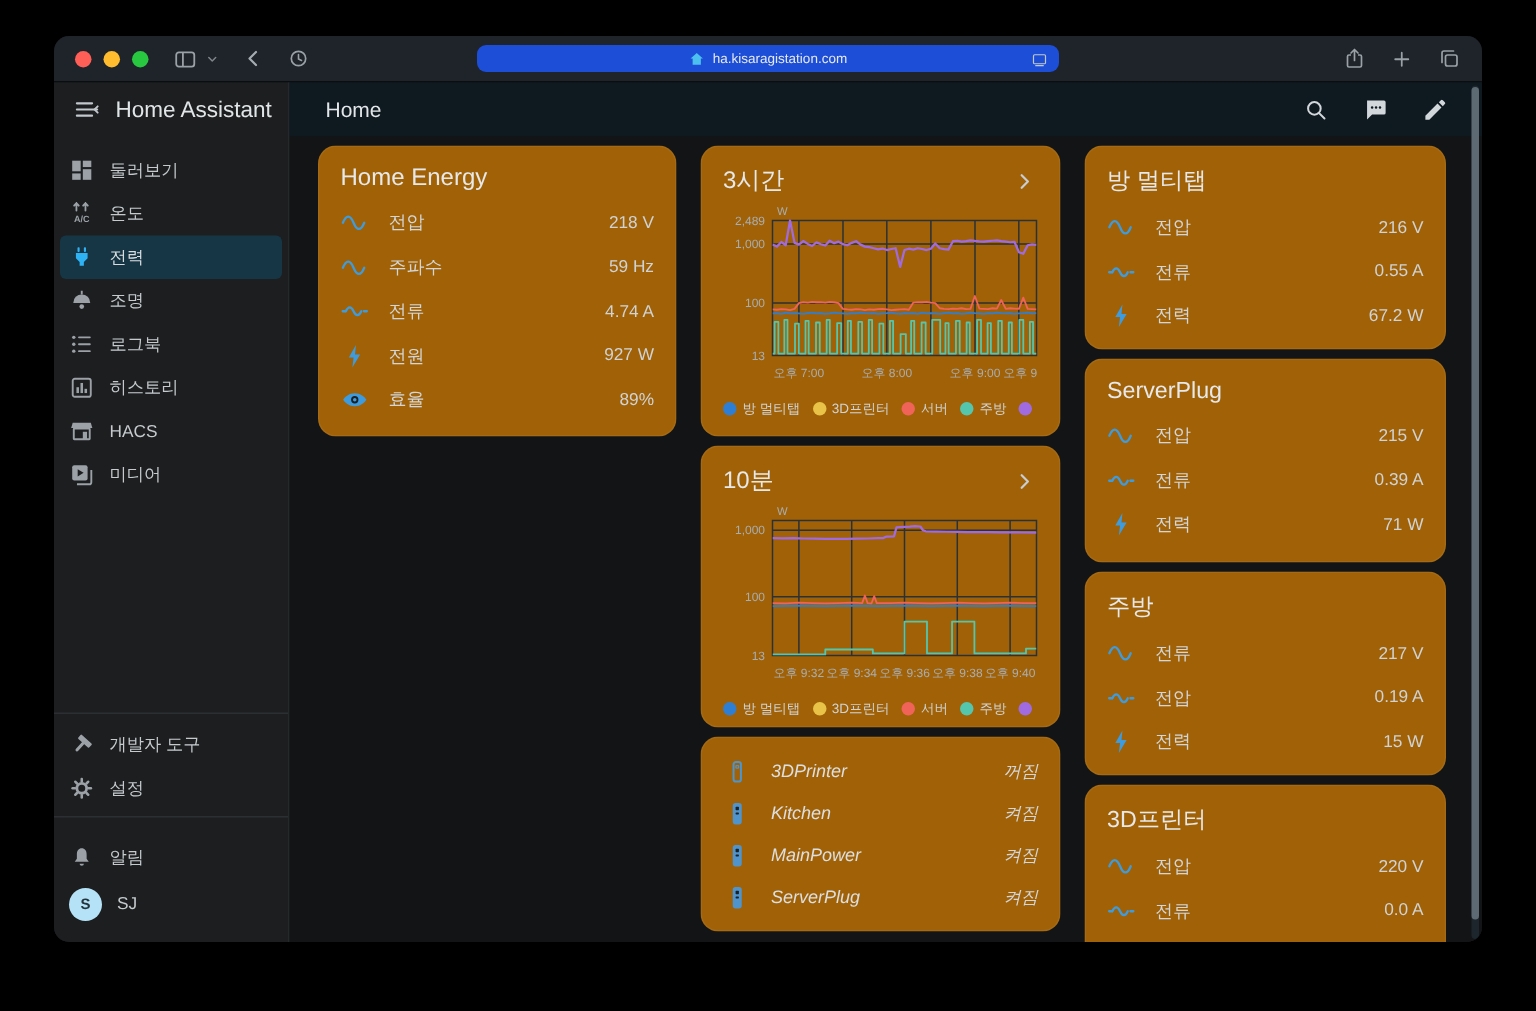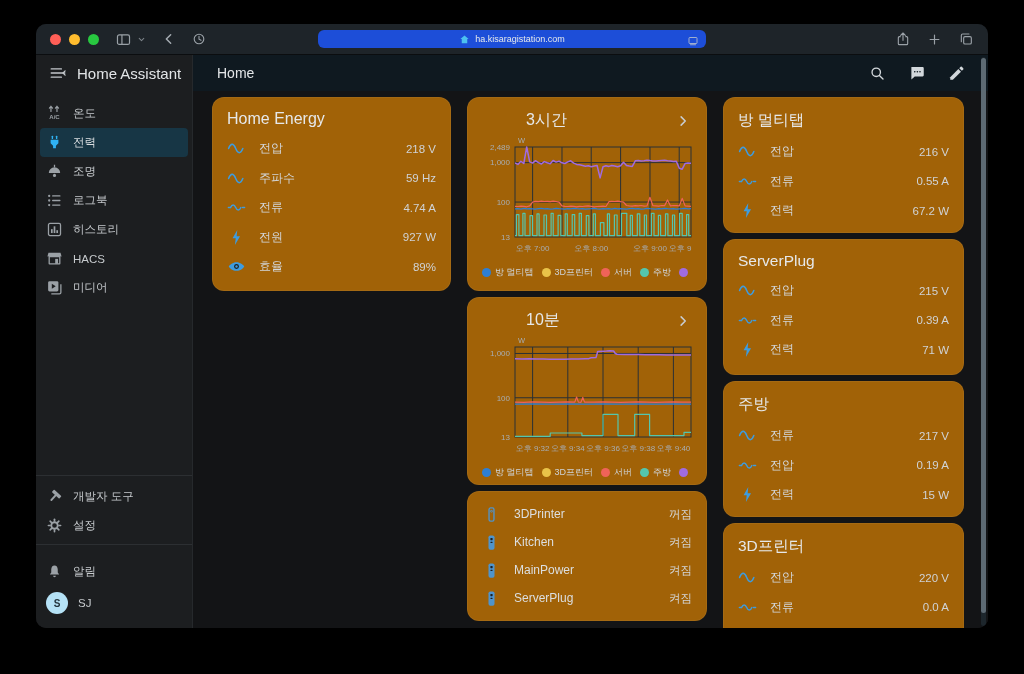--- a/index.html
+++ b/index.html
@@ -45,28 +45,28 @@
   .mh-spacer{flex:1;}
   .hbtn{width:18px;height:18px;color:#d2d7db;margin-left:22px;cursor:pointer;}
   .content{flex:1;overflow:hidden;padding:6px 0 0 19px;display:flex;gap:16px;background:#131416;}
   .col{display:flex;flex-direction:column;gap:6px;flex:none;}
   .col1{width:239px}.col2{width:240px}.col3{width:241px}
   .card{background:#a16207;border:1px solid rgba(255,255,255,0.05);border-radius:12px;
         padding:12px 14px;box-sizing:border-box;flex:none;}
   .h194{height:194px}.h188{height:188px}.h136{height:136px}.h130{height:130px;padding-top:8px;}
   .card-title{font-size:16px;color:#e6e8ea;font-weight:400;}
   .card-title.small{font-size:15.5px;}
-  .chart-head{display:flex;align-items:center;justify-content:space-between;margin-left:44px;}
+  .chart-head{display:flex;align-items:center;justify-content:space-between;}
   .chev{width:18px;height:18px;color:#c9cdd1;cursor:pointer;}
   .sensor-rows{margin-top:6px;}
   .srow{display:flex;align-items:center;height:29.5px;cursor:pointer;}
   .srow .icon{width:19px;height:19px;color:#3d9ce0;flex:none;}
   .srow .label{margin-left:13px;font-size:12px;color:#d3d6d9;}
   .srow .value{margin-left:auto;font-size:11.5px;color:#d0d3d6;}
-  .swrow{display:flex;align-items:center;height:28px;cursor:pointer;}
+  .swrow{display:flex;align-items:center;height:28px;cursor:pointer;font-style:italic;}
   .swrow .icon{width:19px;height:19px;color:#4f94cc;flex:none;}
   .swrow .name{margin-left:13px;font-size:12px;color:#dcdfe1;}
   .swrow .state{margin-left:auto;font-size:11.5px;color:#d4d7da;}
   .chart{height:128px;margin-top:2px;overflow:hidden;}
   .chart svg{display:block;}
   .legend{display:flex;align-items:center;gap:8px;margin-top:5px;flex-wrap:nowrap;overflow:hidden;}
   .lg-item{display:flex;align-items:center;gap:4px;cursor:pointer;}
   .lg-dot{width:9px;height:9px;border-radius:50%;flex:none;}
   .lg-label{font-size:9px;color:#cfd3d6;white-space:nowrap;}
   .icon svg,.hbtn svg,.chev svg,.tbtn svg{width:100%;height:100%;display:block;}
@@ -148,20 +148,31 @@
       <div class="sidebar-header">
         <span class="tbtn" style="width:18px;height:18px;color:#c3c8cc;">
             <svg viewBox="0 0 24 24" fill="currentColor">
               <path d="M3,6.5 H16.5 M3,12 H21 M3,17.5 H16.5" stroke="currentColor" stroke-width="1.9" fill="none" stroke-linecap="round"></path>
               <path d="M21.5,9.2 18.7,12 21.5,14.8" stroke="currentColor" stroke-width="1.7" fill="none" stroke-linecap="round"></path>
             </svg>
           </span>
         <span class="sb-title">Home Assistant</span>
       </div>
       <nav class="nav" id="sidebar-items">
+          <div class="nav-item">
+            <span class="icon">
+              <svg viewBox="0 0 24 24" fill="currentColor">
+                <rect x="3" y="3" width="8" height="10"></rect>
+                <rect x="13" y="3" width="8" height="6"></rect>
+                <rect x="13" y="11" width="8" height="10"></rect>
+                <rect x="3" y="15" width="8" height="6"></rect>
+              </svg>
+            </span>
+            <span class="nav-label">둘러보기</span>
+          </div>
           <div class="nav-item">
             <span class="icon">
               <svg viewBox="0 0 24 24" fill="currentColor">
                 <path d="M7,9 7,2 M7,2 4.8,4.4 M7,2 9.2,4.4 M15.5,9 15.5,2 M15.5,2 13.3,4.4 M15.5,2 17.7,4.4" stroke="currentColor" stroke-width="1.7" fill="none" stroke-linecap="round"></path>
                 <text x="12" y="20" text-anchor="middle" font-size="8.5" font-weight="bold" font-family="Liberation Sans,sans-serif">A/C</text>
               </svg>
             </span>
             <span class="nav-label">온도</span>
           </div>
           <div class="nav-item selected">

